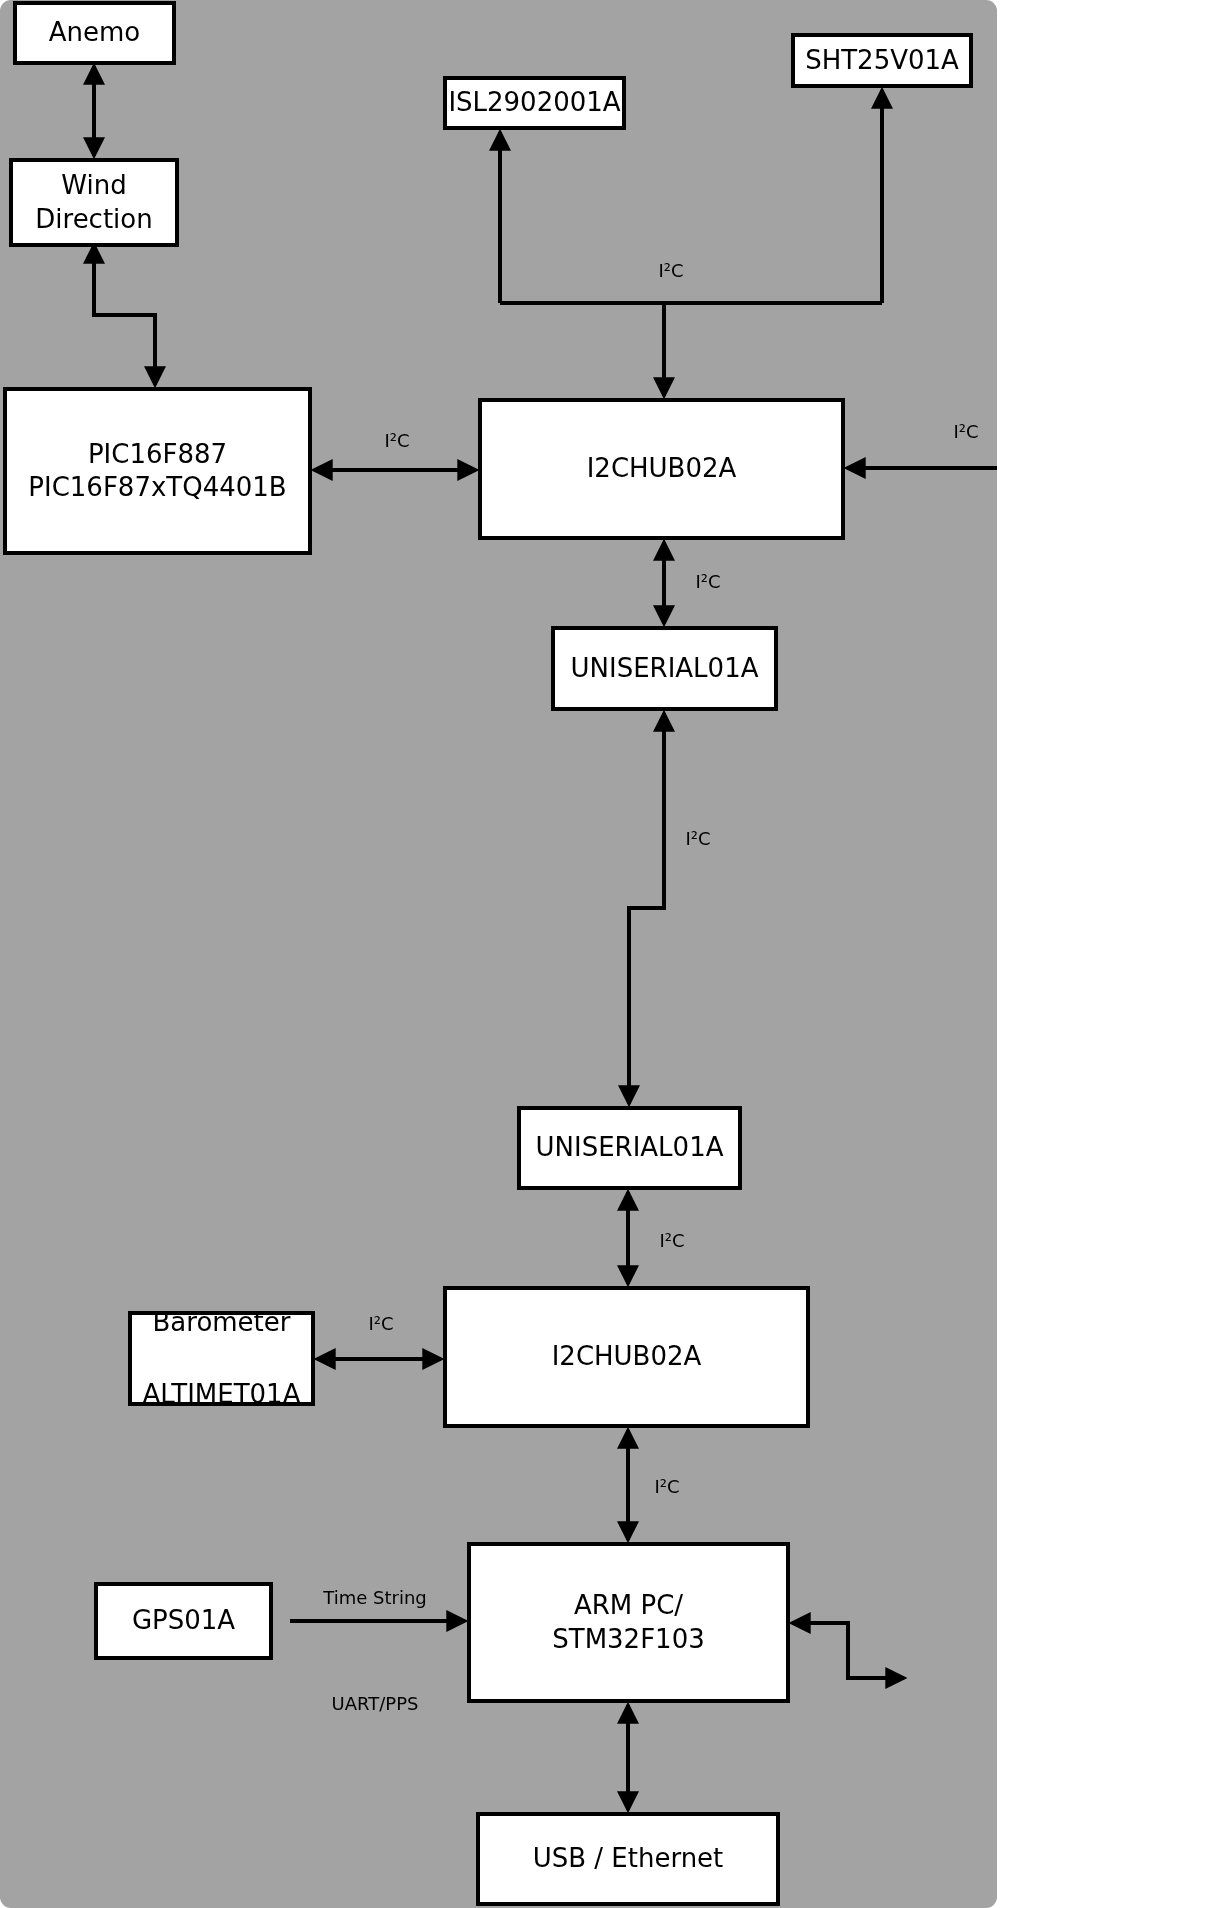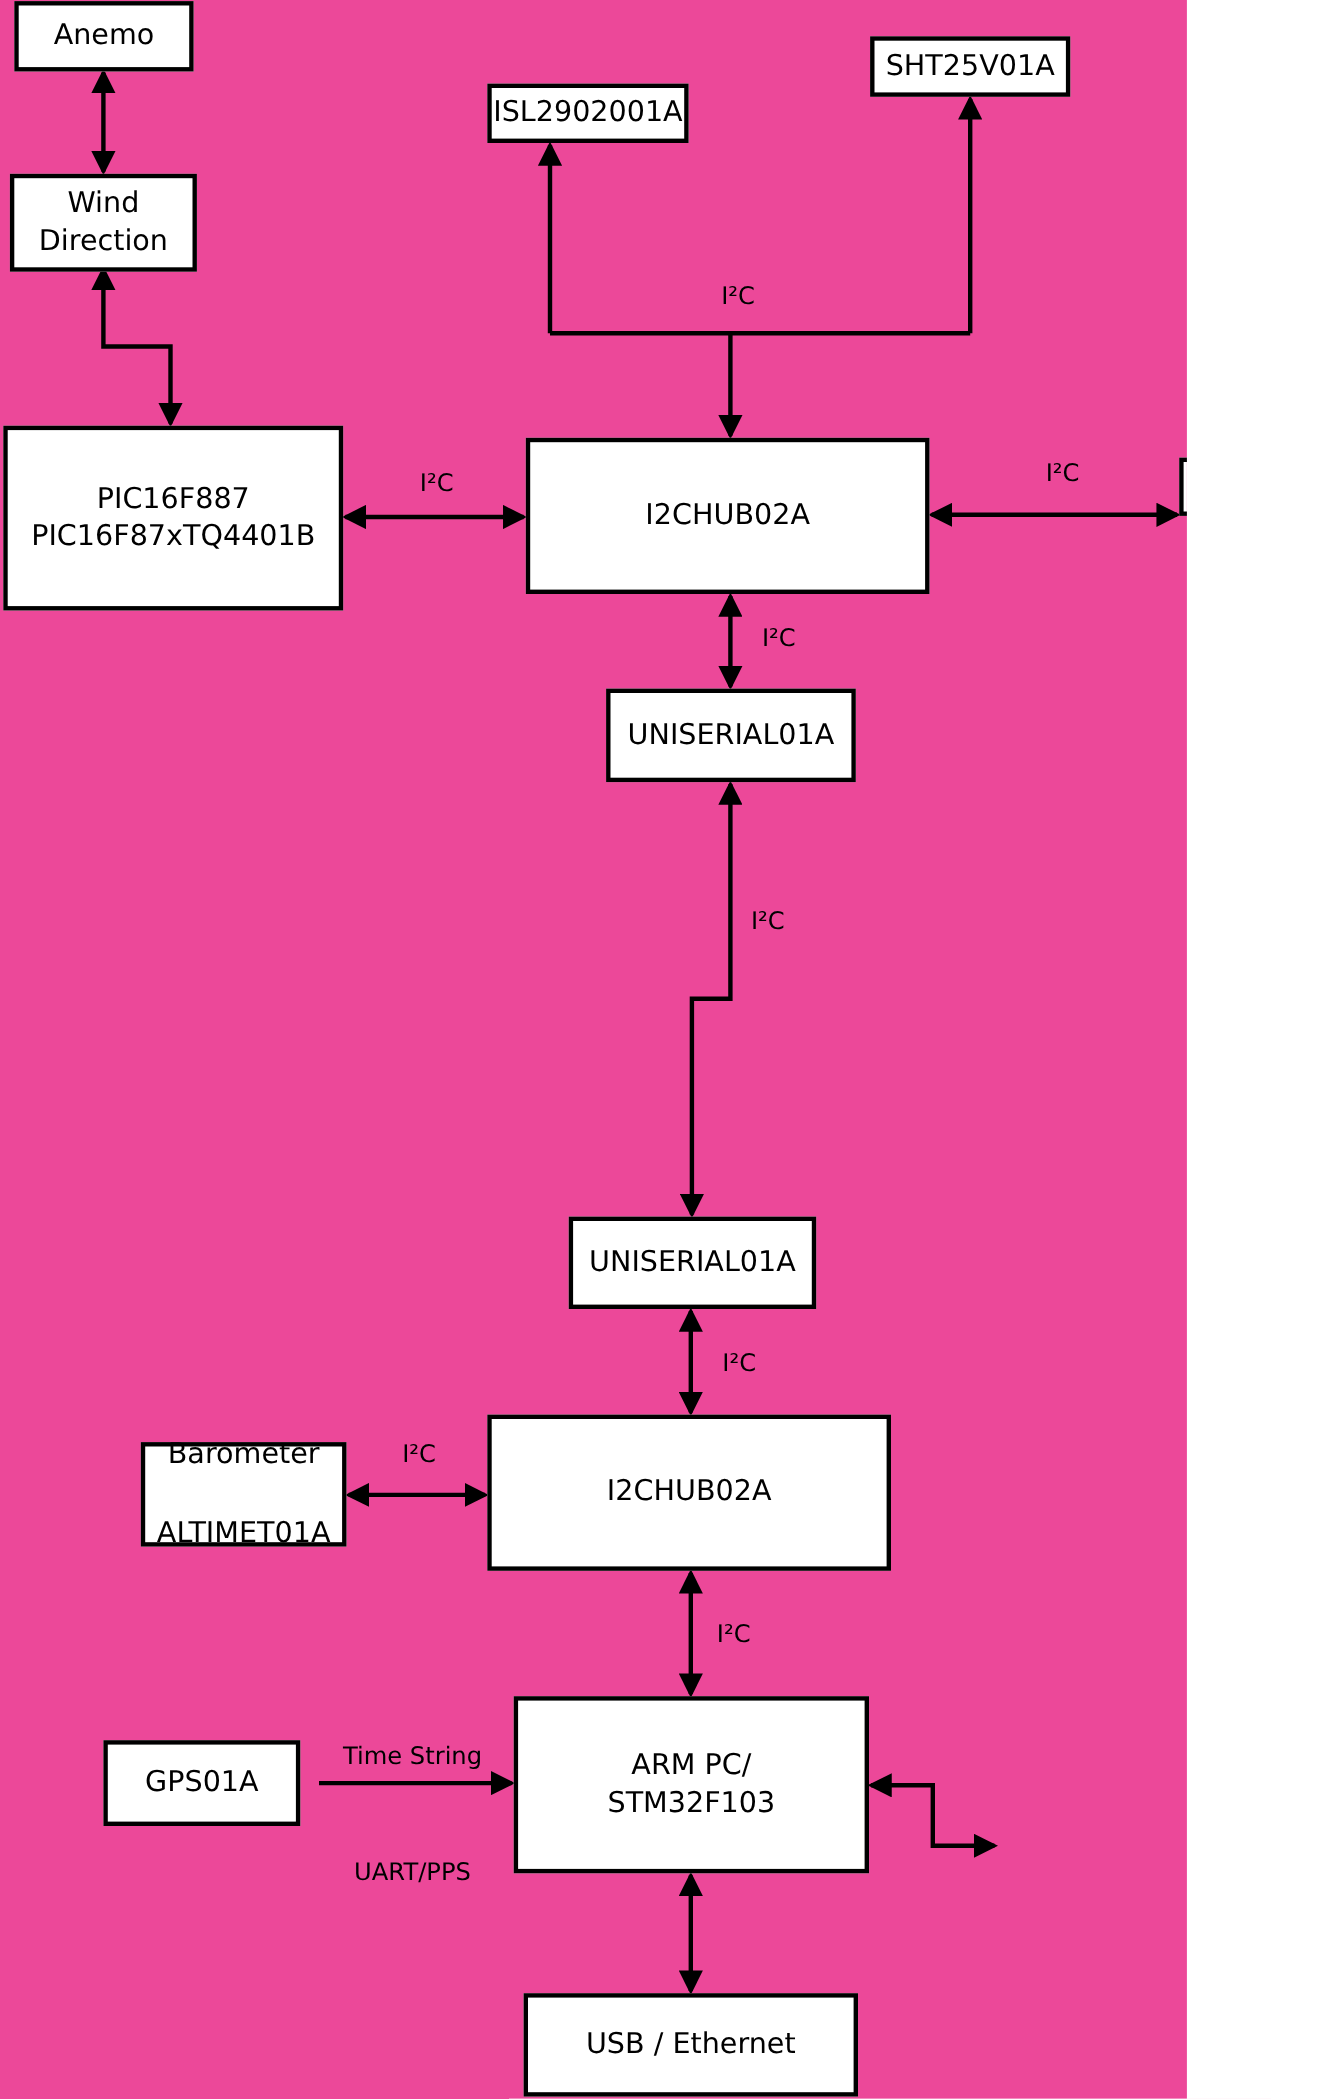--- a/index.html
+++ b/index.html
@@ -2,26 +2,27 @@
 <html><head>
 <meta charset="utf-8">
 <style>
   html, body {
     margin: 0;
     padding: 0;
     background: #ffffff;
   }
   #stage {
     position: relative;
-    width: 1079px;
+    width: 997px;
     height: 1908px;
-    background: #ec4899;
+    background: #a3a3a3;
     font-family: "DejaVu Sans", "Liberation Sans", sans-serif;
     color: #000000;
     overflow: hidden;
+    border-radius: 11px;
   }
   #wires {
     position: absolute;
     left: 0;
     top: 0;
     width: 1214px;
     height: 1908px;
   }
   .node {
     position: absolute;
@@ -33,21 +34,21 @@
     align-items: center;
     justify-content: center;
     text-align: center;
     font-size: 26px;
     line-height: 1.28;
     white-space: nowrap;
   }
   .edge-label {
     position: absolute;
     transform: translate(-50%, -50%);
-    font-size: 22px;
+    font-size: 18px;
     white-space: nowrap;
   }
 </style>
 </head>
 <body>
 
 <div id="stage">
 
   <svg id="wires" viewBox="0 0 1214 1908" xmlns="http://www.w3.org/2000/svg">
     <defs>

